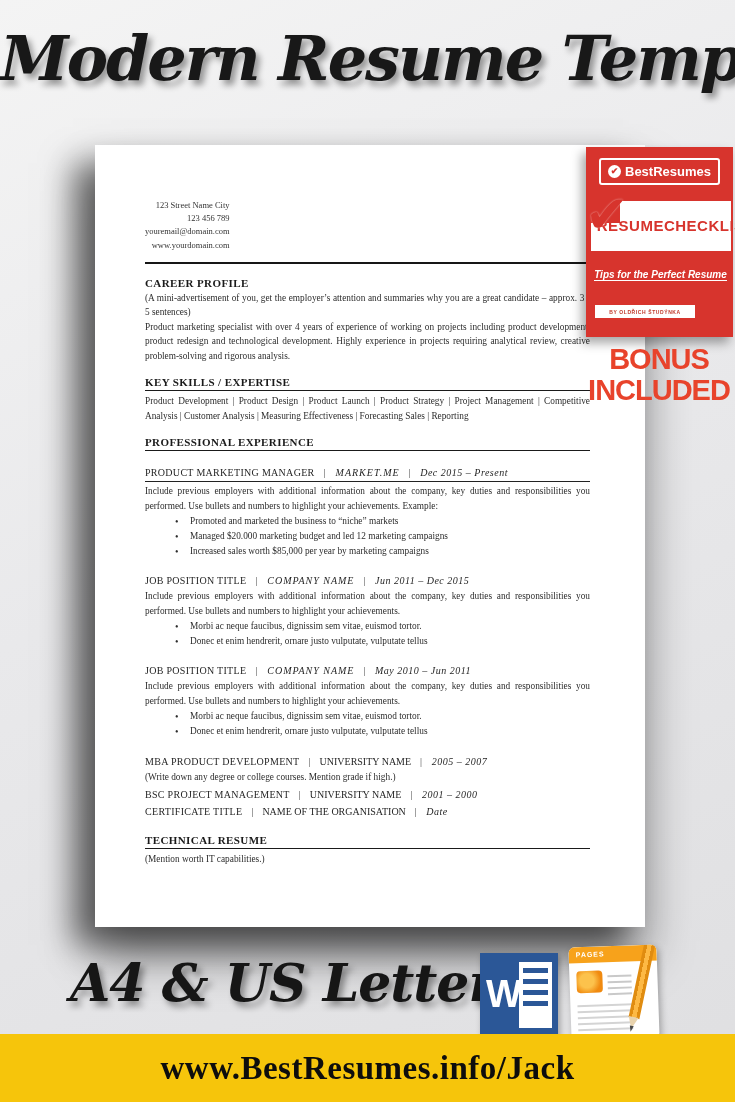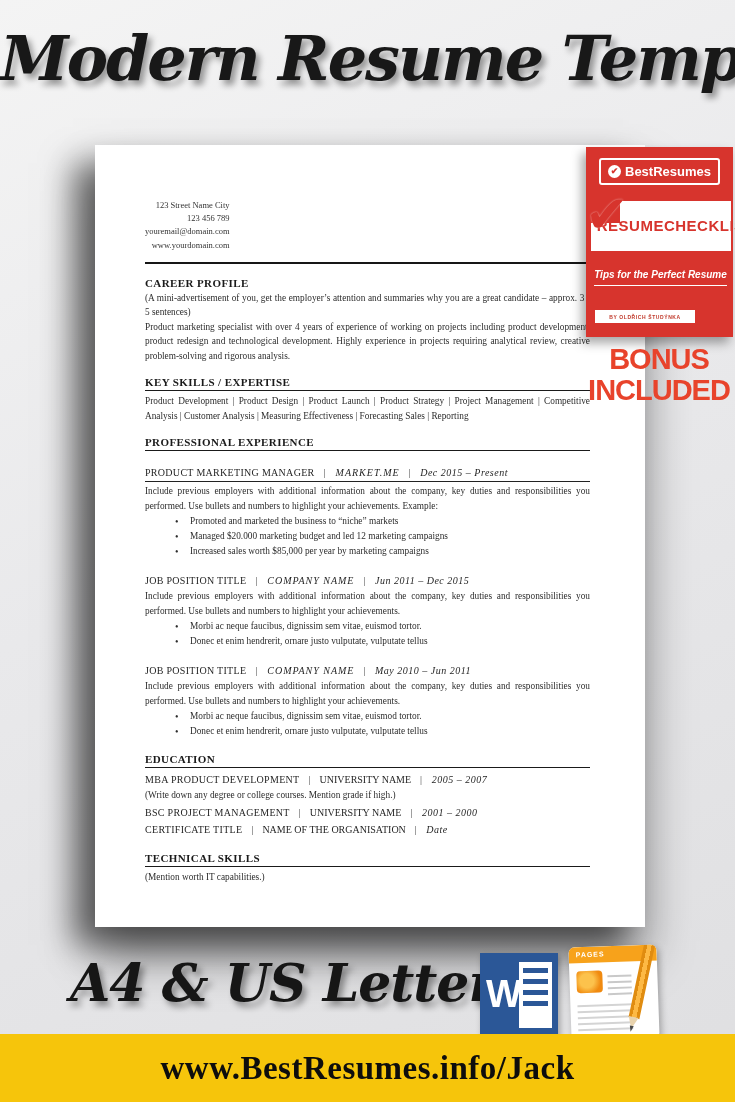--- a/index.html
+++ b/index.html
@@ -73,21 +73,21 @@
     color:#d7342d; font-family:"Liberation Sans",sans-serif; font-weight:bold;
     font-size:15px; line-height:1.1; letter-spacing:0.5px;
   }
   .check-tab { position:absolute; left:5px; bottom:0; width:29px; height:28px; background:#fff; }
   .big-check {
     position:absolute; left:-1px; top:-13px; z-index:2; color:#d7342d;
     font-size:52px; line-height:1; font-family:"DejaVu Sans",sans-serif; font-weight:bold;
     text-shadow:0 0 2px rgba(255,255,255,0.6);
   }
   .tagline {
-    margin:18px 6px 0 8px; padding-bottom:5px; border-bottom:1.5px solid #fff;
+    margin:18px 6px 0 8px; border-bottom:1.5px solid #fff;
     color:#fff; font-family:"Liberation Sans",sans-serif; font-style:italic; font-weight:bold;
     font-size:10px; text-align:center;
   }
   .author {
     margin:24px 0 0 9px; width:100px; background:#fff; padding:4px 2px 3px 2px;
     font-family:"Liberation Sans",sans-serif; font-size:5px; letter-spacing:0.6px;
     color:#c0392b; text-align:center; font-weight:bold;
   }
   
   .bonus {
@@ -210,35 +210,34 @@
         </div>
         <div class="body-txt">Include previous employers with additional information about the company, key duties and responsibilities you performed. Use bullets and numbers to highlight your achievements.</div>
         <ul class="bullets">
           <li>Morbi ac neque faucibus, dignissim sem vitae, euismod tortor.</li>
           <li>Donec et enim hendrerit, ornare justo vulputate, vulputate tellus</li>
         </ul>
       </div>
     </div>
 
     <div class="sec">
-      <div class="sec-head u">EDUCATION</div>
       <div class="edu-row">
         <span class="job-title">MBA PRODUCT DEVELOPMENT</span><span class="sep">UNIVERSITY NAME</span><span class="sep job-dates">2005 – 2007</span>
       </div>
       <div class="edu-note">(Write down any degree or college courses. Mention grade if high.)</div>
       <div class="edu-row">
         <span class="job-title">BSC PROJECT MANAGEMENT</span><span class="sep">UNIVERSITY NAME</span><span class="sep job-dates">2001 – 2000</span>
       </div>
       <div class="edu-row">
         <span class="job-title">CERTIFICATE TITLE</span><span class="sep">NAME OF THE ORGANISATION</span><span class="sep job-dates">Date</span>
       </div>
     </div>
 
     <div class="sec">
-      <div class="sec-head u">TECHNICAL SKILLS</div>
+      <div class="sec-head u">TECHNICAL RESUME</div>
       <div class="body-txt">(Mention worth IT capabilities.)</div>
     </div>
   </div>
 
   <div class="promo-card">
     <div class="badge">
       <span class="badge-check">✔</span>
       <span class="badge-label">BestResumes</span>
     </div>
     <div class="checklist">

